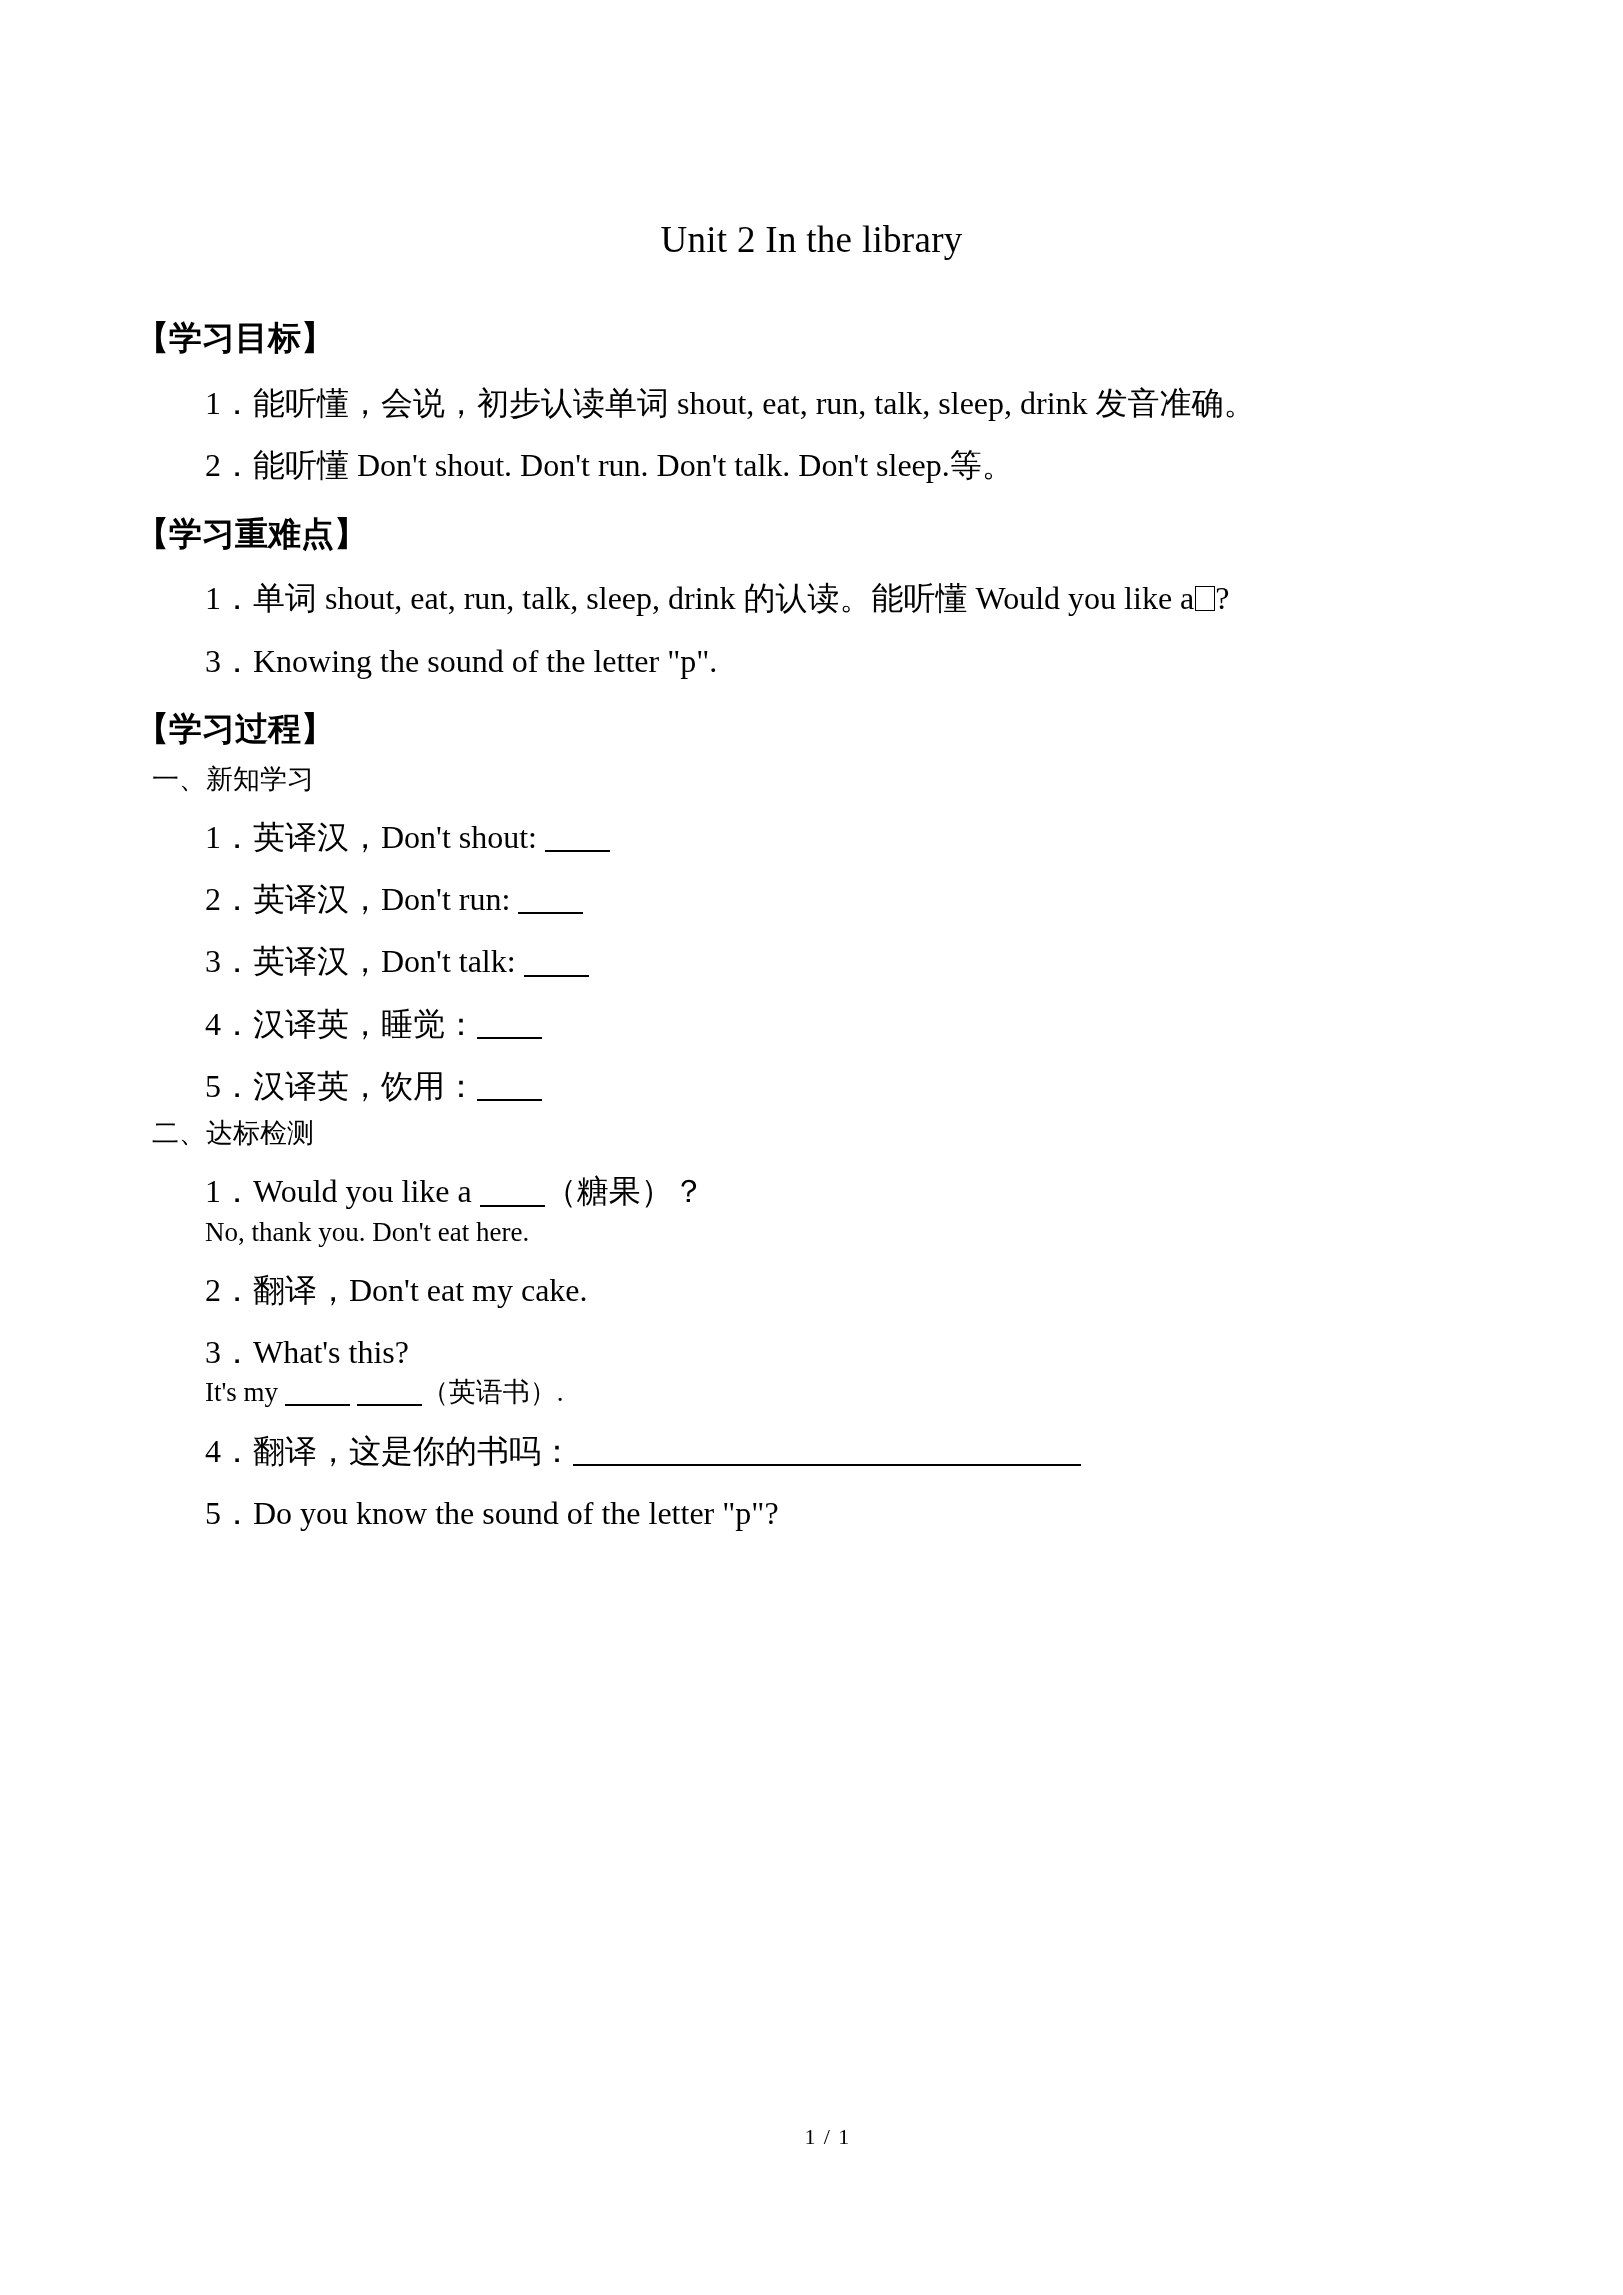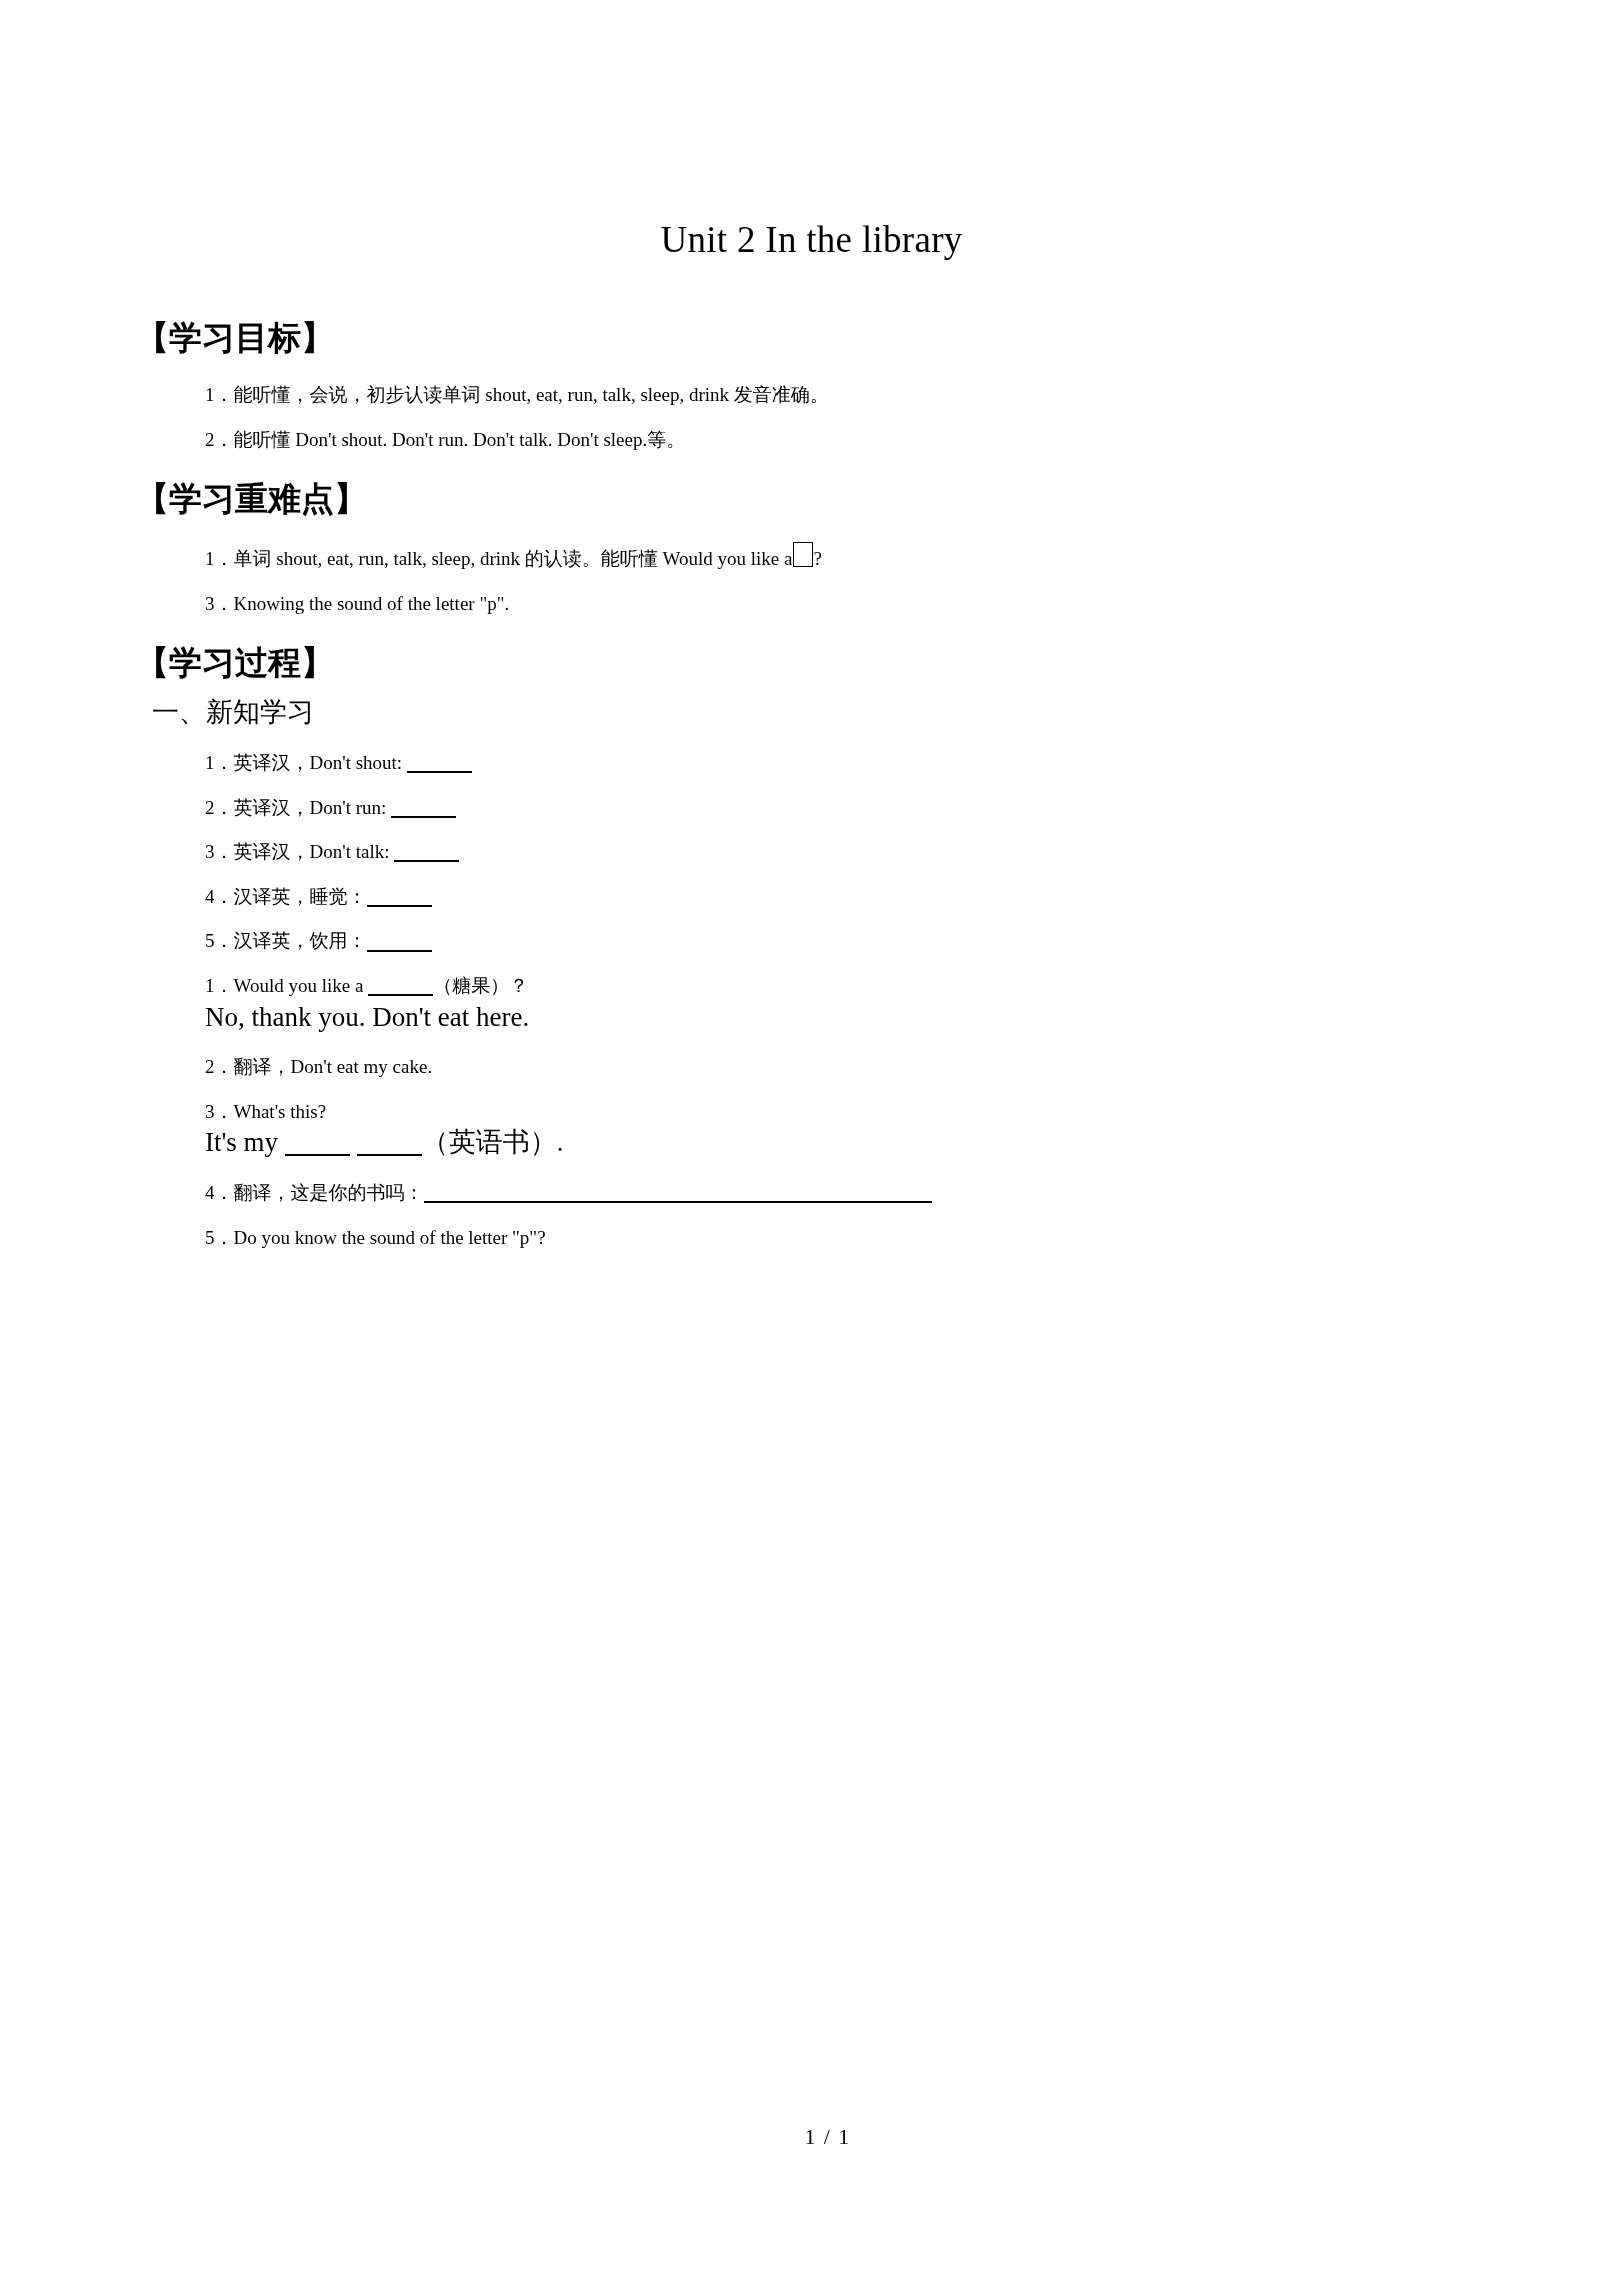--- a/index.html
+++ b/index.html
@@ -47,21 +47,21 @@
     padding-left: 136px;
     line-height: 1.45;
     white-space: pre;
   }
   .sec-gap-before { margin-top: 53px; }
   .sec-gap-before-2 { margin-top: 23px; }
   .sec-gap-before-3 { margin-top: 23px; }
 
   
   .item {
-    font-size: 19px;
+    font-size: 32px;
     line-height: 1.35;
     margin: 0;
     padding-left: 205px;
     white-space: pre;
   }
   .item-gap { margin-top: 19px; }
 
   
   .plainline {
     font-size: 27px;
@@ -132,20 +132,21 @@
     <div class="section-heading sec-gap-before-3">【学习过程】</div>
 
     <div class="subsection item-gap">一、新知学习</div>
 
     <div class="item item-gap"><span>1．英译汉，Don't shout:</span> <span class="blank blank-s"></span></div>
     <div class="item item-gap"><span>2．英译汉，Don't run:</span> <span class="blank blank-s"></span></div>
     <div class="item item-gap"><span>3．英译汉，Don't talk:</span> <span class="blank blank-s"></span></div>
     <div class="item item-gap"><span>4．汉译英，睡觉：</span><span class="blank blank-s"></span></div>
     <div class="item item-gap"><span>5．汉译英，饮用：</span><span class="blank blank-s"></span></div>
 
+    <div class="subsection item-gap">二、达标检测</div>
 
     <div class="item item-gap"><span>1．Would you like a</span> <span class="blank blank-s"></span><span>（糖果）？</span></div>
 
     <div class="plainline item-gap">No, thank you. Don't eat here.</div>
 
     <div class="item item-gap">2．翻译，Don't eat my cake.</div>
 
     <div class="item item-gap">3．What's this?</div>
 
     <div class="plainline item-gap"><span>It's my</span> <span class="blank blank-s"></span> <span class="blank blank-s"></span><span>（英语书）.</span></div>

